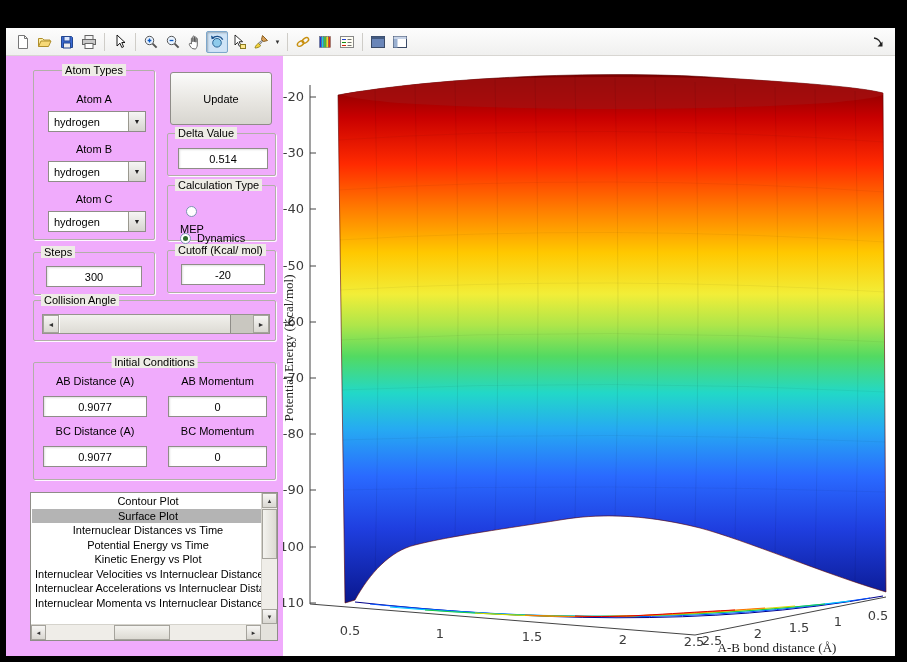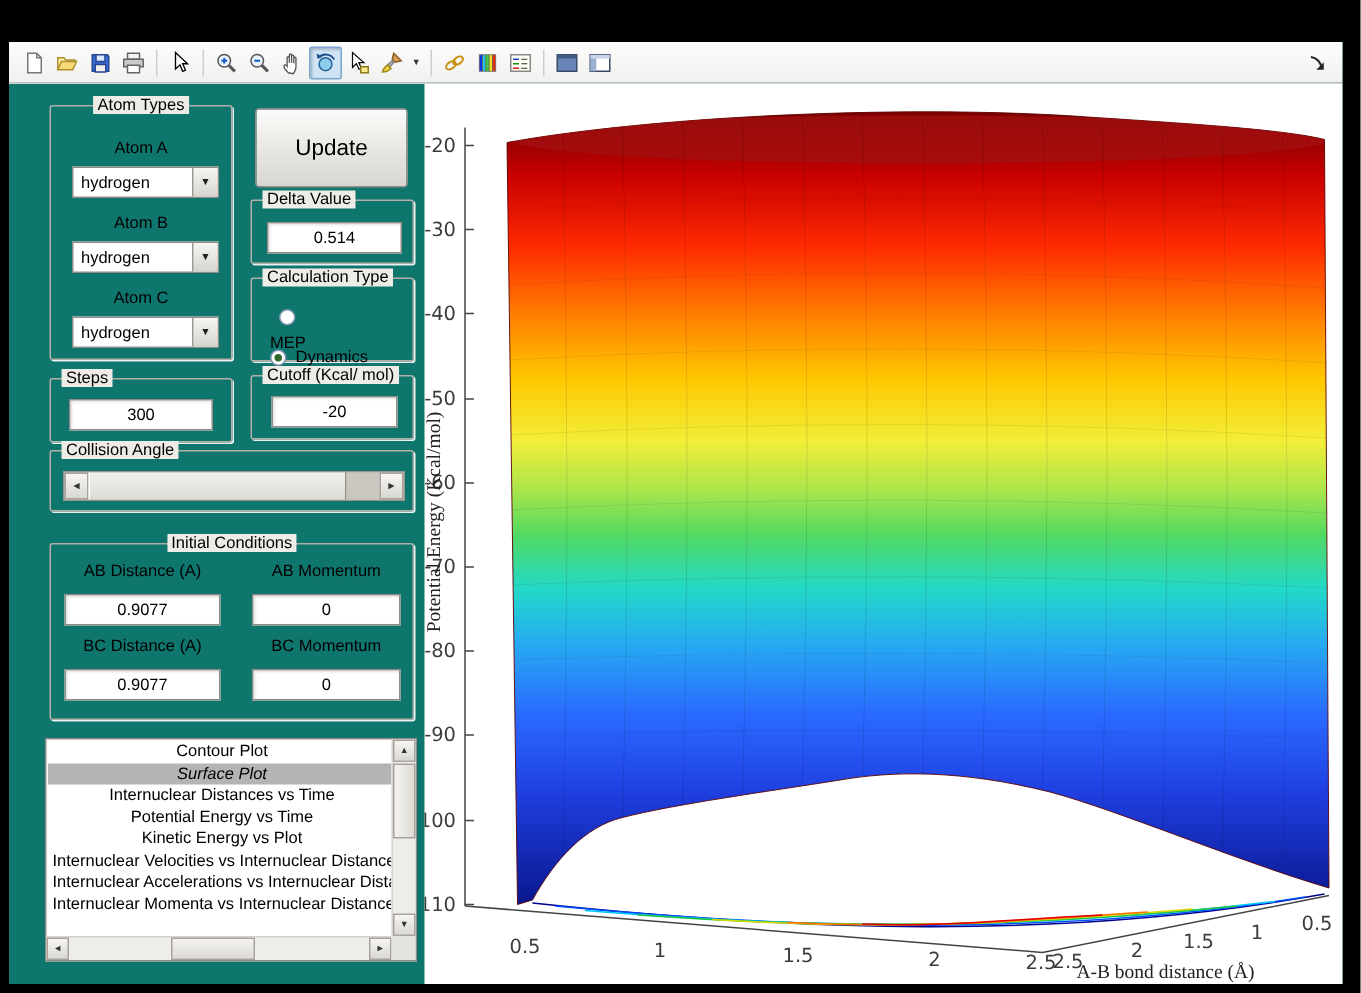--- a/index.html
+++ b/index.html
@@ -2,21 +2,21 @@
 <html><head>
 <meta charset="utf-8">
 <style>
   * { box-sizing: border-box; }
   html,body { margin:0; padding:0; }
   body {
     width:907px; height:662px; position:relative; background:#000;
     font-family:"Liberation Sans", sans-serif; font-size:11px; color:#000;
     overflow:hidden;
   }
-  #app { position:absolute; left:6px; top:28px; width:889px; height:628px; background:#0f766e; }
+  #app { position:absolute; left:6px; top:28px; width:889px; height:628px; background:#f0abfc; }
 
   
   #toolbar {
     position:absolute; left:0; top:0; width:100%; height:28px;
     background:linear-gradient(#fdfdfd,#f0f0ef); border-bottom:1px solid #d8d6d2;
     display:flex; align-items:center; padding:0 6px;
   }
   .tbtn { width:22px; height:22px; display:flex; align-items:center; justify-content:center;
           border:1px solid transparent; border-radius:2px; flex:0 0 auto; }
   .tbtn.active { background:#cfe4f7; border-color:#7da7cc; box-shadow:inset 1px 1px 2px rgba(0,0,0,.25); }
@@ -39,42 +39,42 @@
           display:flex; align-items:center; justify-content:center; font-size:11px; }
 
   .dropdown { position:absolute; background:#fff; border:1px solid #8f8d88; display:flex; align-items:stretch; }
   .dropdown .val { flex:1; display:flex; align-items:center; padding-left:5px; font-size:11px; }
   .dropdown .arrow-btn { width:17px; background:linear-gradient(#f6f6f4,#d6d4cf);
           border-left:1px solid #9a988f; display:flex; align-items:center; justify-content:center; }
   .dropdown .arrow-btn span { font-size:7px; color:#222; }
 
   #update-btn { position:absolute; left:164px; top:44px; width:102px; height:53px;
      background:linear-gradient(#fbfbfa,#e6e4df 60%,#d8d6d0); border:1px solid #8f8d88; border-radius:3px;
-     display:flex; align-items:center; justify-content:center; font-size:15px; }
+     display:flex; align-items:center; justify-content:center; font-size:11px; }
 
   .radio-row { position:absolute; display:flex; align-items:center; gap:6px; height:14px; }
   .radio { width:11px; height:11px; border-radius:50%; border:1px solid #7d93b2; background:#fff; position:relative; flex:0 0 auto; }
   .radio.checked::after { content:""; position:absolute; left:2px; top:2px; width:5px; height:5px;
      border-radius:50%; background:#2d6a28; }
 
   
   .slider { position:absolute; border:1px solid #96948e; background:#d9d7d0; display:flex; }
   .sl-btn { width:16px; background:linear-gradient(#f7f6f4,#d9d7d1); border:1px solid #a5a39c;
      display:flex; align-items:center; justify-content:center; font-size:7px; color:#333; flex:0 0 auto; }
   .sl-thumb { width:172px; background:linear-gradient(#f2f1ed,#ddDBd4); border-right:1px solid #8f8d88;
      border-left:1px solid #fff; flex:0 0 auto; }
   .sl-track { flex:1; background:#c9c7c0; }
 
   
   #plot-list { position:absolute; left:24px; top:464px; width:248px; height:149px;
      background:#fff; border:1px solid #8f8d88; }
   .list-items { position:absolute; left:1px; top:1px; right:16px; bottom:16px; overflow:hidden; }
   .list-item { height:14.5px; line-height:14.5px; padding-left:3px; white-space:nowrap;
      overflow:hidden; font-size:11px;text-align:center; }
-  .list-item.selected { background:#b4b4b4;font-style:italic; }
+  .list-item.selected { background:#b4b4b4; }
   .vscroll { position:absolute; top:0; right:0; width:16px; bottom:16px; background:#efede8; border-left:1px solid #d5d3cc; }
   .hscroll { position:absolute; left:0; right:16px; bottom:0; height:16px; background:#efede8; border-top:1px solid #d5d3cc; display:flex; }
   .sc-btn { width:15px; height:15px; background:linear-gradient(#f7f6f4,#d9d7d1); border:1px solid #a5a39c;
      display:flex; align-items:center; justify-content:center; font-size:6px; color:#333; flex:0 0 auto; }
   .vscroll .sc-btn { width:100%; }
   .vs-thumb { position:absolute; left:0; right:0; top:16px; height:50px;
      background:linear-gradient(90deg,#f4f3ef,#dcdad3); border:1px solid #a5a39c; }
   .hs-track { flex:1; position:relative; }
   .hs-thumb { position:absolute; left:34%; width:28%; top:0; bottom:0;
      background:linear-gradient(#f4f3ef,#dcdad3); border:1px solid #a5a39c; }

